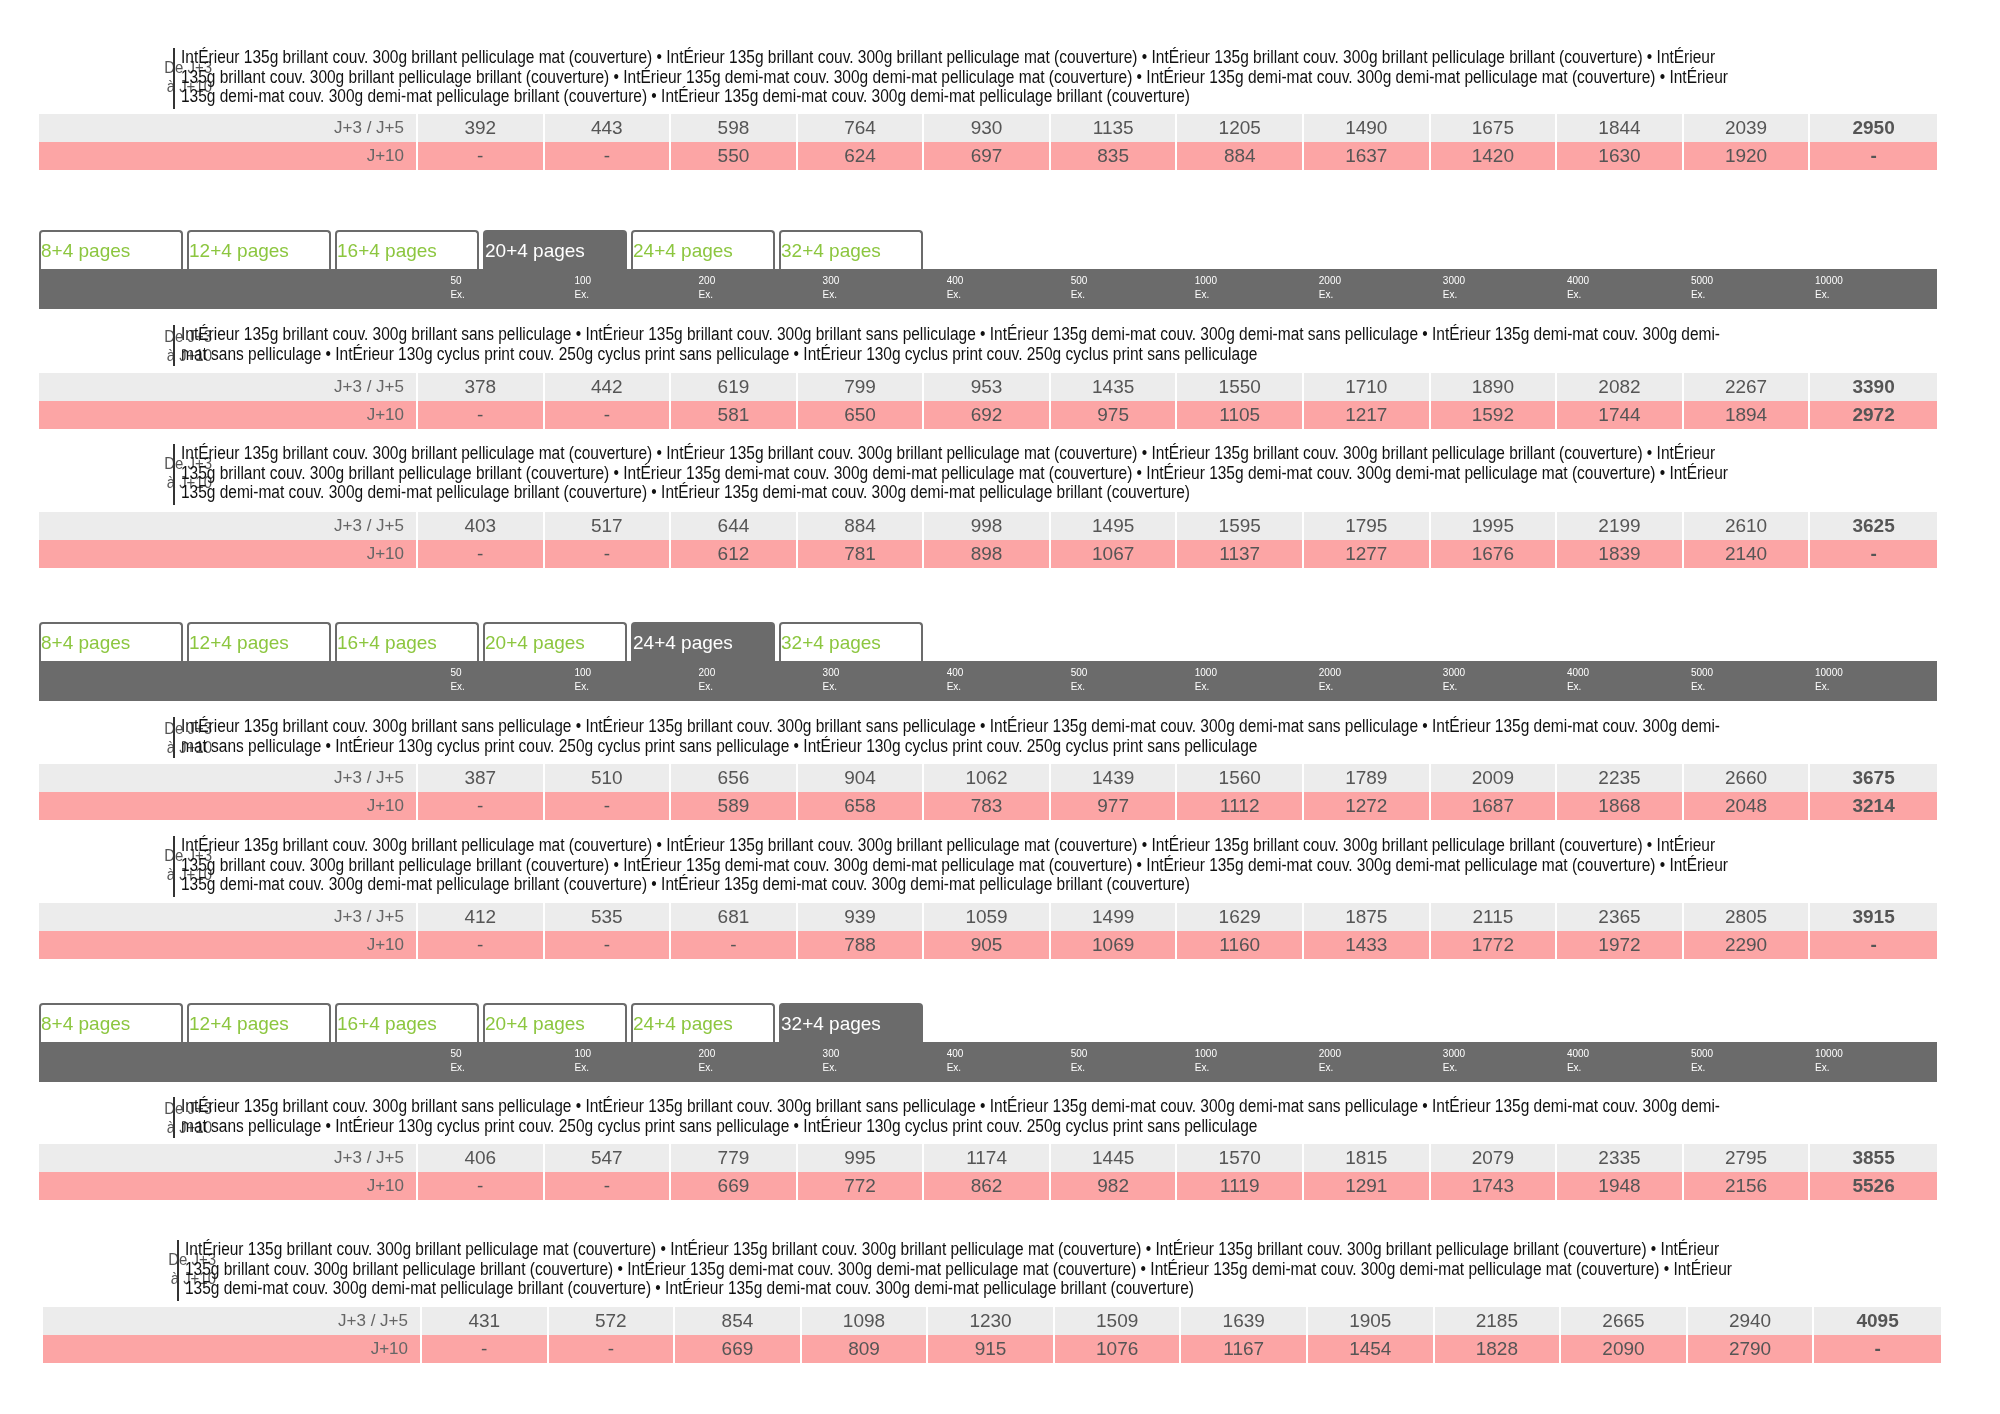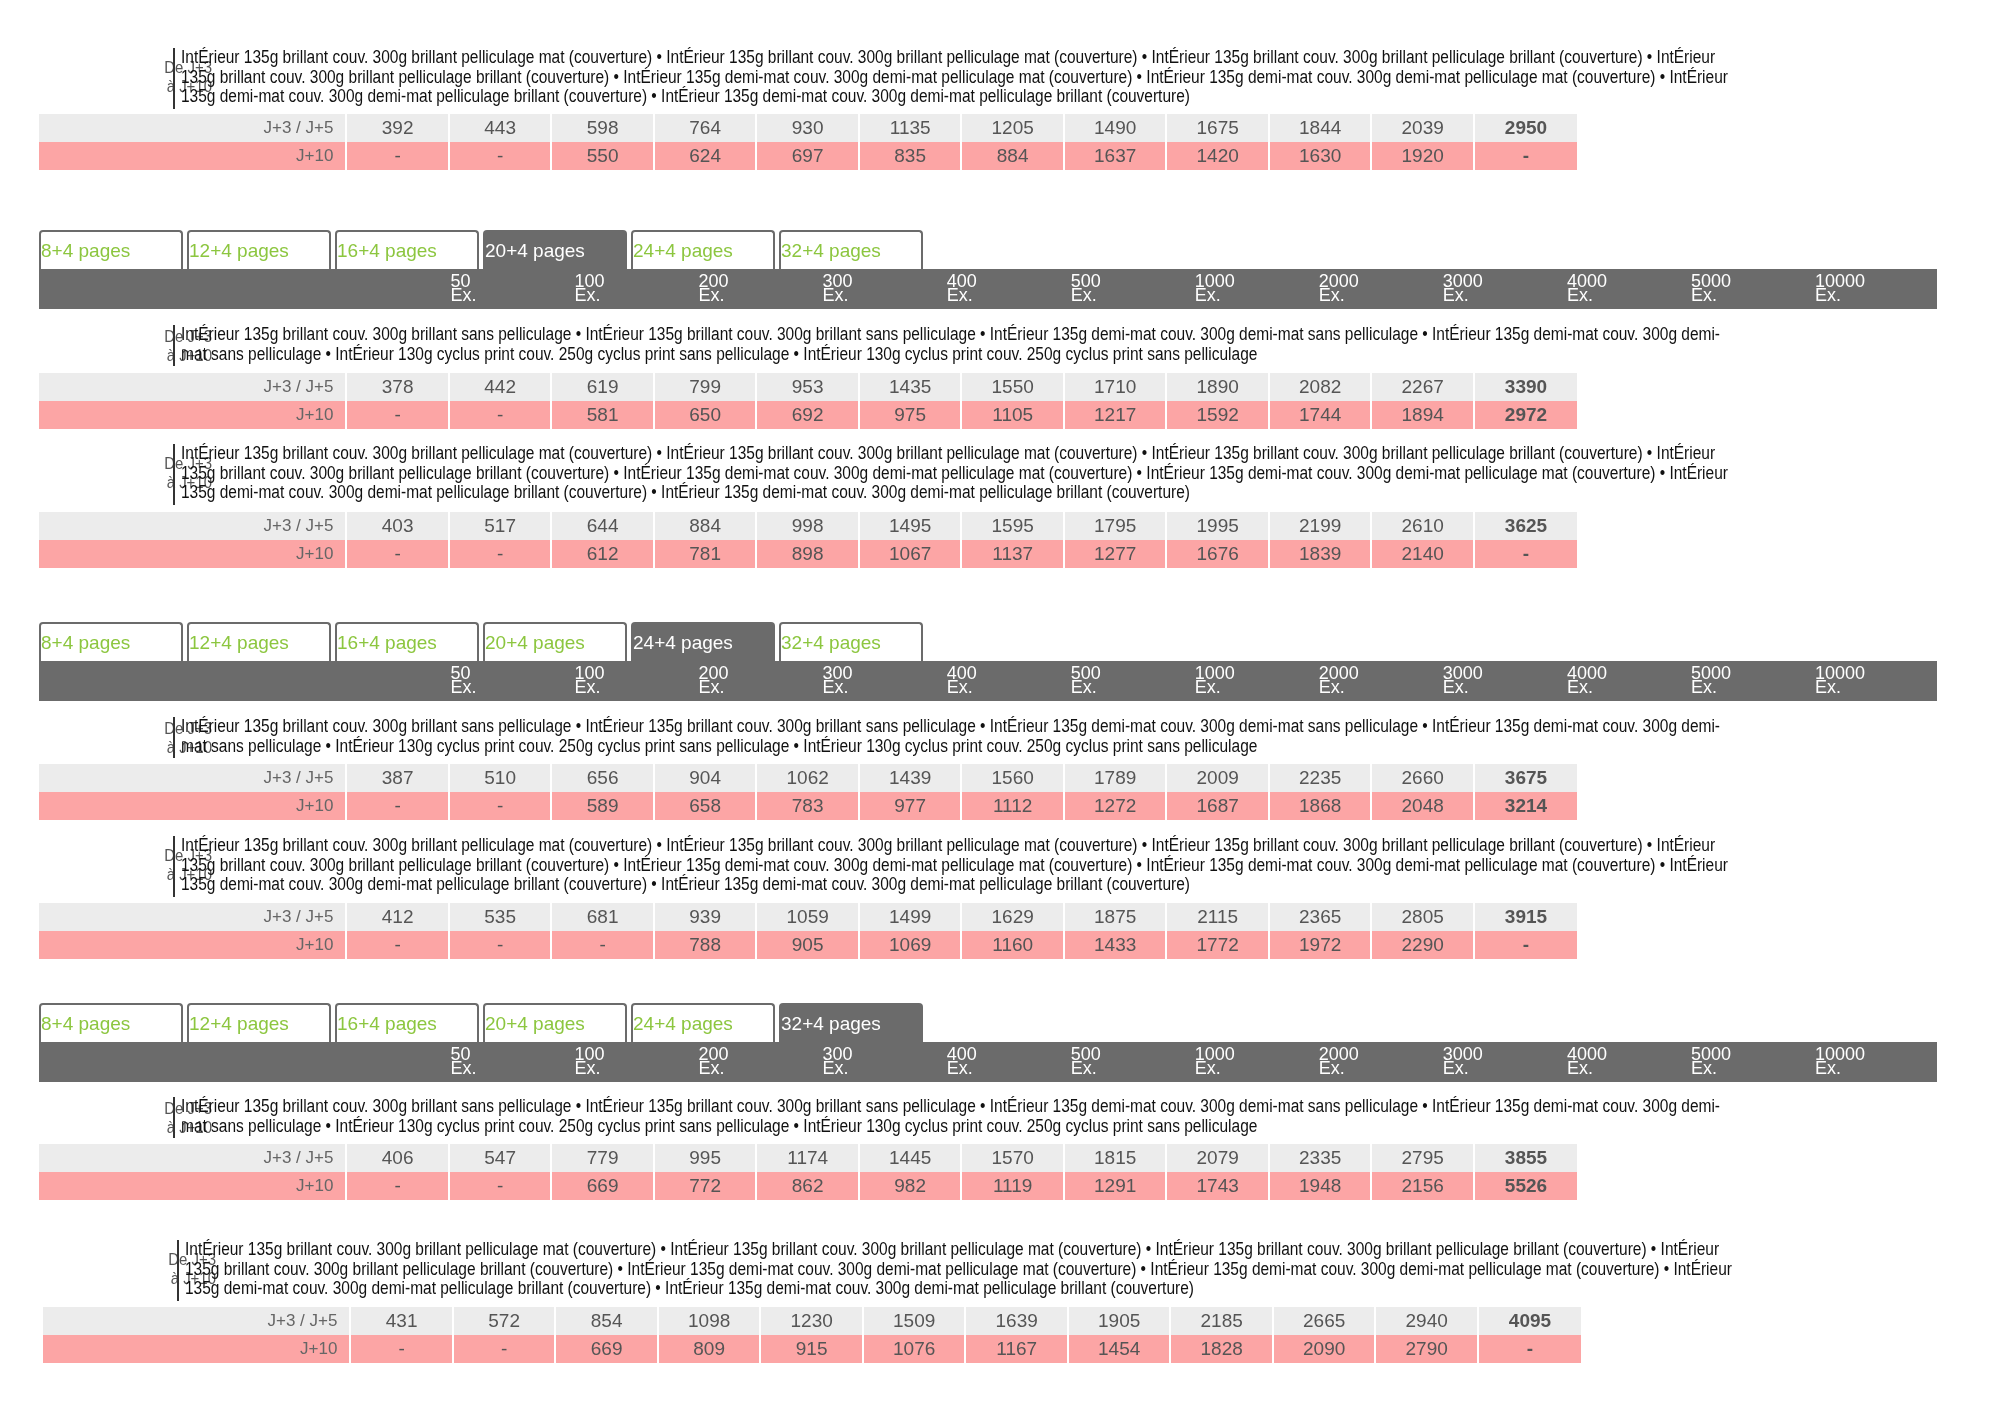--- a/index.html
+++ b/index.html
@@ -13,21 +13,21 @@
     text-align: right; font-size: 17px; line-height: 19px; color: #555;
     font-family: "Liberation Sans", sans-serif; transform: scaleX(0.88); transform-origin: right top;
   }
   .desc .sep { position: absolute; left: 134px; top: 0; width: 2px; background: #333; }
   .desc .text {
     position: absolute; left: 142px; top: 0; width: 1800px;
     font-size: 18px; line-height: 19.5px; color: #111; font-family: "Liberation Sans", sans-serif;
     transform: scaleX(0.86); transform-origin: left top; white-space: normal;
   }
 
-  .rows { position: absolute; left: 0; width: 1538px; }
+  .rows { position: absolute; left: 0; width: 1898px; }
   .row { display: flex; height: 28px; }
   .row.r1 { background: #ececec; }
   .row.r2 { background: #fca5a5; }
   .row .lab {
     width: 379px; text-align: right; padding-right: 12px;
     font-size: 17px; line-height: 28px; color: #666; border-right: 2px solid #fff;
     font-family: "Liberation Sans", sans-serif;
   }
   .row .cell {
     width: 126.6px; text-align: center; font-size: 19px; line-height: 28px; color: #555;
@@ -39,21 +39,21 @@
   .tab {
     height: 40px; width: 144px; margin-right: 4px; border: 2px solid #6b6b6b; border-bottom: none;
     border-radius: 4px 4px 0 0; background: #fff; color: #8cc63f; font-size: 19px;
     text-align: left; line-height: 38px; font-family: "Liberation Sans", sans-serif;
   }
   .tab.active { background: #6b6b6b; color: #fff; }
 
   .hbar { position: absolute; left: 39px; width: 1898px; height: 40px; background: #6b6b6b; display: flex; }
   .hbar .spacer { width: 418px; }
   .hbar .qty {
-    width: 126.6px; color: #fff; font-size: 18px; line-height: 14px; padding-top: 5px;
+    width: 126.6px; color: #fff; font-size: 10px; line-height: 14px; padding-top: 5px;
     font-family: "Liberation Sans", sans-serif; padding-left: 2px;
   }
   .hbar .qty span { display: block; }
 </style>
 </head>
 <body>
 
 <div id="page">
     <div class="block" style="top: 48px; left: 39px;">
       <div class="desc">

